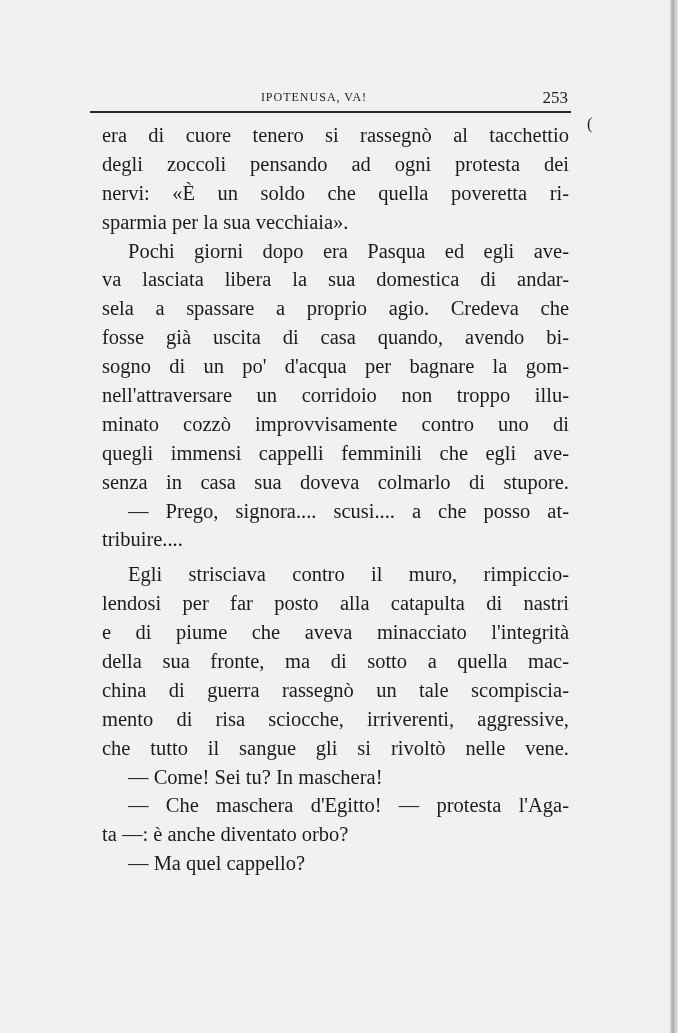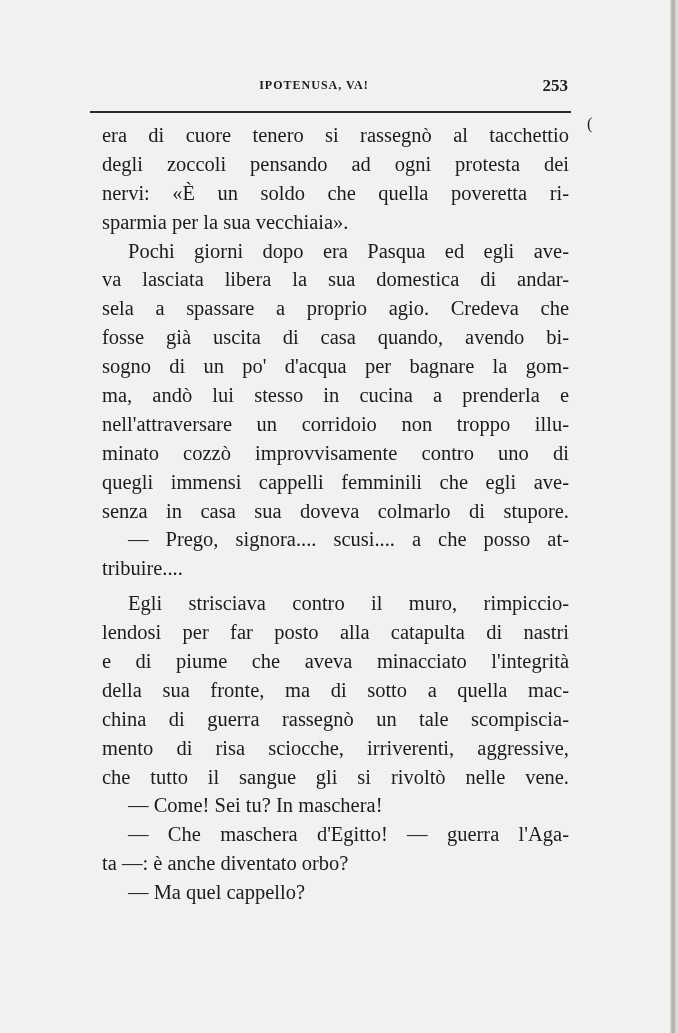--- a/index.html
+++ b/index.html
@@ -18,25 +18,24 @@
     .page-edge {
       position: absolute;
       top: 0;
       right: 0;
       width: 8px;
       height: 100%;
       background: linear-gradient(to right, #d9d9d6, #a9a9a6 40%, #cfcfcc 70%, #e4e4e1);
     }
     .running-head {
       position: absolute;
-      top: 76px;
+      top: 88px;
       left: 90px;
       width: 478px;
       height: 24px;
-      font-weight: bold;
     }
     .running-title {
       position: absolute;
       left: 0;
       right: 0;
       top: 2px;
       text-align: center;
       font-family: "Liberation Serif", serif;
       font-size: 12px;
       letter-spacing: 1px;
@@ -103,31 +102,30 @@
 <div class="body-text" id="body-text">
     <div class="line">era di cuore tenero si rassegnò al tacchettio</div>
     <div class="line">degli zoccoli pensando ad ogni protesta dei</div>
     <div class="line">nervi: «È un soldo che quella poveretta ri-</div>
     <div class="line last">sparmia per la sua vecchiaia».</div>
     <div class="line indent">Pochi giorni dopo era Pasqua ed egli ave-</div>
     <div class="line">va lasciata libera la sua domestica di andar-</div>
     <div class="line">sela a spassare a proprio agio. Credeva che</div>
     <div class="line">fosse già uscita di casa quando, avendo bi-</div>
     <div class="line">sogno di un po' d'acqua per bagnare la gom-</div>
-    <div class="line">ma, andò lui stesso in cucina a prenderla e</div>
     <div class="line">nell'attraversare un corridoio non troppo illu-</div>
     <div class="line">minato cozzò improvvisamente contro uno di</div>
     <div class="line">quegli immensi cappelli femminili che egli ave-</div>
     <div class="line">senza in casa sua doveva colmarlo di stupore.</div>
     <div class="line indent">— Prego, signora.... scusi.... a che posso at-</div>
     <div class="line last">tribuire....</div>
     <div class="line indent extra-gap">Egli strisciava contro il muro, rimpiccio-</div>
     <div class="line">lendosi per far posto alla catapulta di nastri</div>
     <div class="line">e di piume che aveva minacciato l'integrità</div>
     <div class="line">della sua fronte, ma di sotto a quella mac-</div>
     <div class="line">china di guerra rassegnò un tale scompiscia-</div>
     <div class="line">mento di risa sciocche, irriverenti, aggressive,</div>
     <div class="line">che tutto il sangue gli si rivoltò nelle vene.</div>
     <div class="line indent last">— Come! Sei tu? In maschera!</div>
-    <div class="line indent">— Che maschera d'Egitto! — guerra l'Aga-</div>
+    <div class="line indent">— Che maschera d'Egitto! — protesta l'Aga-</div>
     <div class="line last">ta —: è anche diventato orbo?</div>
     <div class="line indent last">— Ma quel cappello?</div>
   </div>
 
 </body></html>

